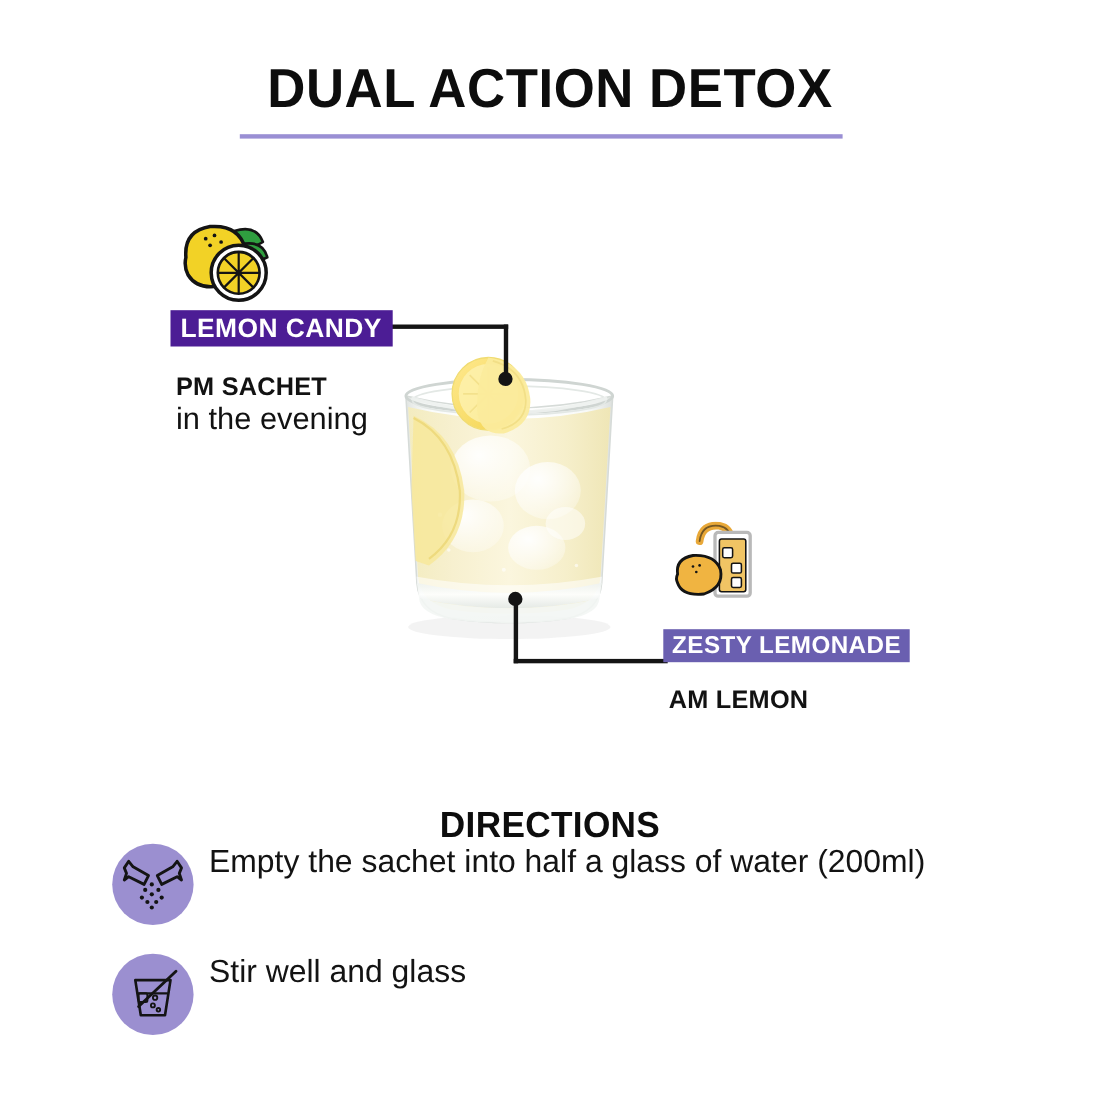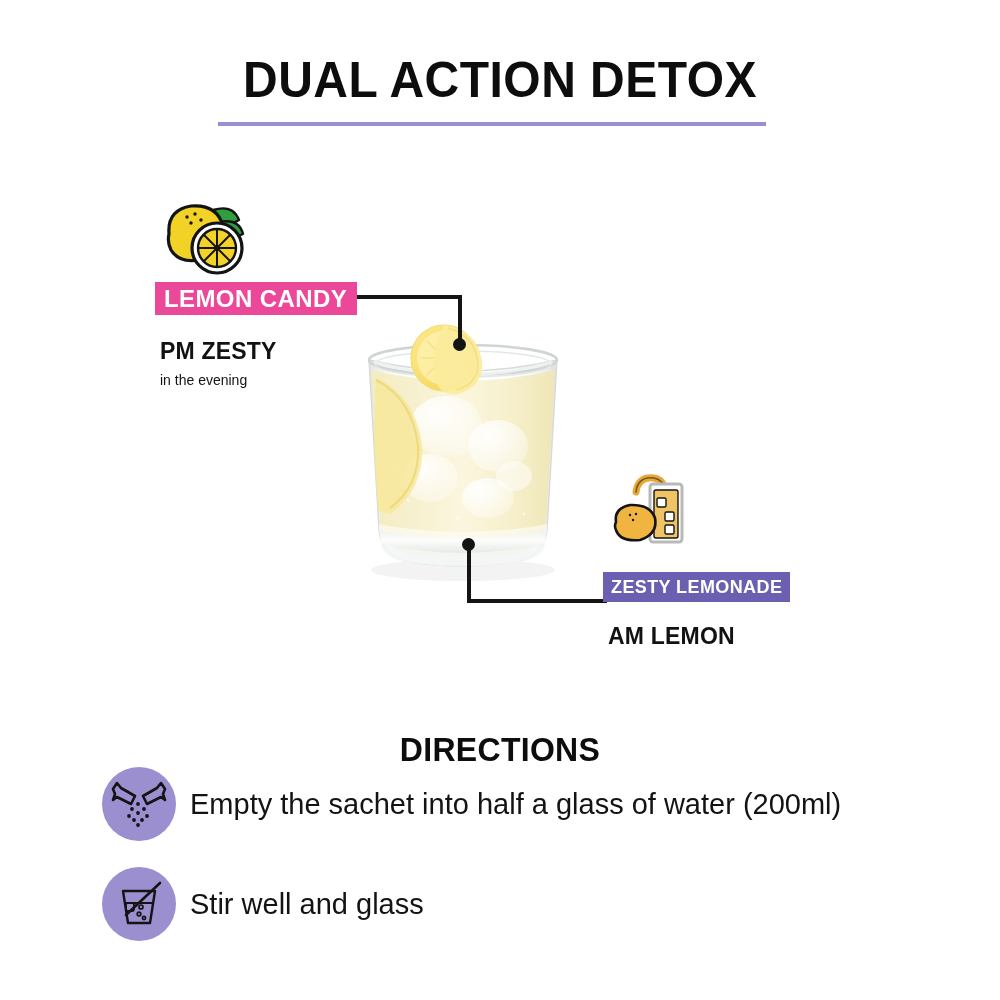--- a/index.html
+++ b/index.html
@@ -60,47 +60,47 @@
     white-space: nowrap;
     display: flex;
     align-items: center;
   }
   #badge-lemon-candy {
     left: 155px;
     top: 282px;
     height: 33px;
     padding: 0 10px 0 9px;
     font-size: 24px;
-    background: #ec4899;
+    background: #4c1d95;
   }
   #badge-zesty-lemonade {
     left: 603px;
     top: 572px;
     height: 30px;
     padding: 0 8px 0 8px;
-    font-size: 18px;
+    font-size: 22px;
     background: #6a5fb0;
   }
 
   
   .callout-text {
     position: absolute;
     line-height: 29px;
     color: #121212;
   }
   .callout-text .strong {
     display: block;
     font-weight: bold;
     font-size: 23px;
     letter-spacing: 0.2px;
   }
   .callout-text .sub {
     display: block;
     font-weight: normal;
-    font-size: 14px;
+    font-size: 28px;
   }
   #text-pm {
     left: 160px;
     top: 337px;
   }
   #text-am {
     left: 608px;
     top: 622px;
   }
 
@@ -162,21 +162,21 @@
     letter-spacing: 0.3px;
     color: #0d0d0d;
     transform: scaleX(0.97);
     transform-origin: center center;
   }
 
   .direction-row {
     position: absolute;
     left: 102px;
     display: flex;
-    align-items: center;
+    align-items: flex-start;
     gap: 14px;
   }
   #direction-row-1 { top: 767px; }
   #direction-row-2 { top: 867px; }
 
   .direction-bullet {
     flex: 0 0 auto;
     width: 74px;
     height: 74px;
     border-radius: 50%;
@@ -318,21 +318,21 @@
       </g>
       <circle cx="60" cy="52" r="2.6" fill="#141414"></circle>
     </svg>
   </div>
 
   <div class="badge" id="badge-lemon-candy">
     <span>LEMON CANDY</span>
   </div>
 
   <div class="callout-text" id="text-pm">
-    <span class="strong">PM ZESTY</span>
+    <span class="strong">PM SACHET</span>
     <span class="sub">in the evening</span>
   </div>
 
   <div id="icon-zesty-lemonade">
     <svg viewBox="0 0 82 80" width="82" height="80" xmlns="http://www.w3.org/2000/svg">
 
       <path d="M28 18 Q30 2 46 4 Q56 6 56 16" fill="none" stroke="#e8a838" stroke-width="7" stroke-linecap="round"></path>
       <path d="M28 18 Q30 2 46 4 Q56 6 56 16" fill="none" stroke="#141414" stroke-width="1.6" stroke-linecap="round" opacity="0.55"></path>
 
       <rect x="42" y="10" width="32" height="58" rx="3" fill="#ffffff" stroke="#b9b9b9" stroke-width="3"></rect>

